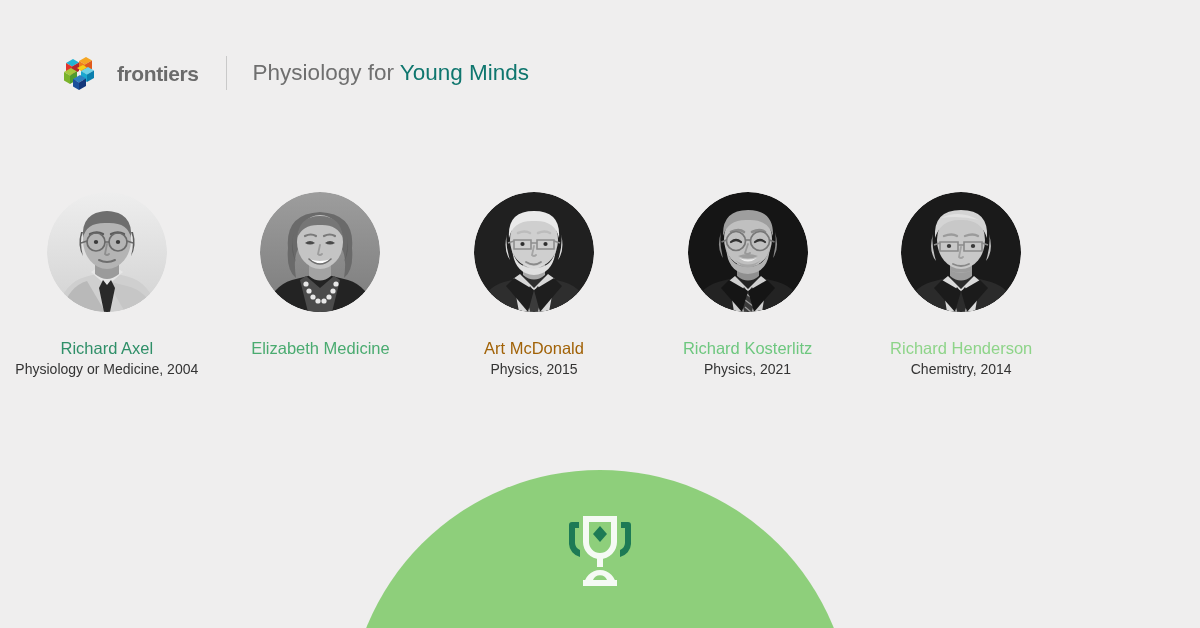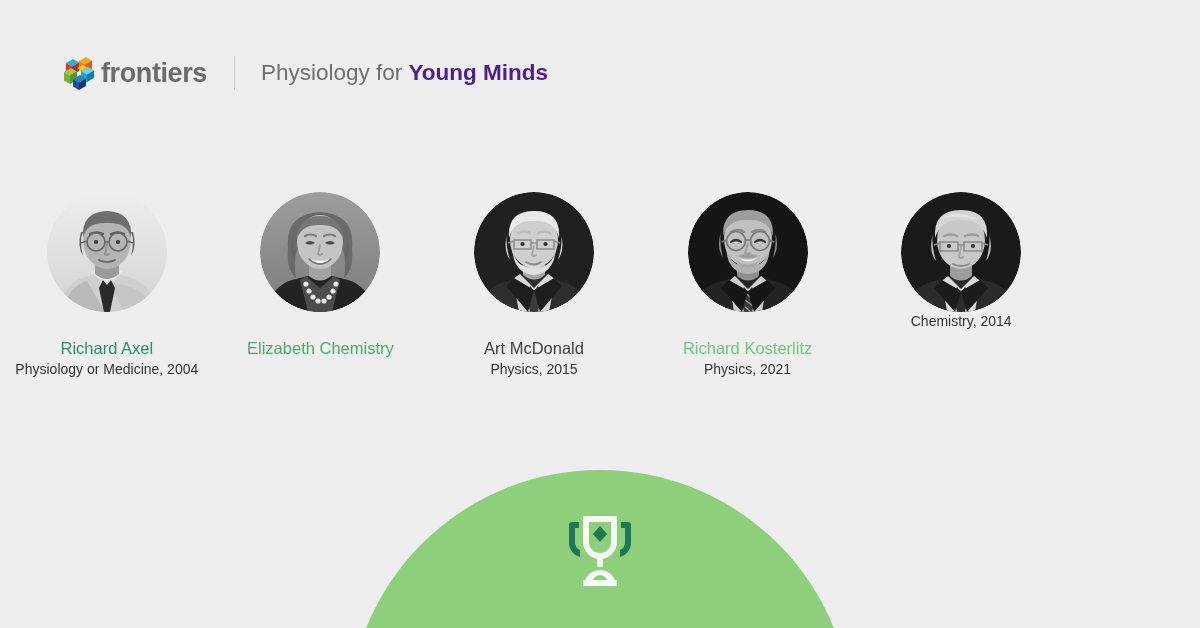--- a/index.html
+++ b/index.html
@@ -24,43 +24,42 @@
     align-items: center;
     height: 46px;
   }
   .logo-mark {
     width: 34px;
     height: 36px;
     flex: 0 0 auto;
     display: block;
   }
   .logo-word {
-    font-size: 27px;
+    font-size: 21px;
     font-weight: bold;
     color: #6b6b6b;
     letter-spacing: -0.4px;
-    margin-left: 5px;
+    margin-left: 21px;
     line-height: 1;
   }
   .header-divider {
     width: 1px;
     height: 34px;
     background: #c9c9c9;
     margin: 0 26px 0 27px;
     flex: 0 0 auto;
   }
   .header-title {
     font-size: 22.5px;
     color: #6f6f6f;
     line-height: 1;
     white-space: nowrap;
   }
   .header-title .accent {
-    color: #4c1d95;
-    font-weight: bold;
+    color: #0f766e;
   }
 
   
   .laureates {
     position: absolute;
     top: 192px;
     left: 0;
     width: 1068px;
     display: flex;
     justify-content: center;
@@ -244,21 +243,21 @@
           <path d="M45 51 q5-4 10 0 q-5 3 -10 0z" fill="#4a4a4a"></path>
           <path d="M65 51 q5-4 10 0 q-5 3 -10 0z" fill="#4a4a4a"></path>
 
           <path d="M60 53 l-2 9 q2 2 4 0" stroke="#9c9c9c" stroke-width="1.8" fill="none" stroke-linecap="round"></path>
 
           <path d="M49 67 q11 9 22 0 q-11 4 -22 0z" fill="#ffffff"></path>
           <path d="M49 67 q11 10 22 0" stroke="#6f6f6f" stroke-width="1.6" fill="none" stroke-linecap="round"></path>
         </g>
       </svg>
     </div>
-    <div class="laureate-name" style="color:#4aab70">Elizabeth Chemistry</div>
+    <div class="laureate-name" style="color:#4aab70">Elizabeth Medicine</div>
   </div>
 
   <div class="laureate">
     <div class="portrait">
       <svg width="120" height="120" viewBox="0 0 120 120" xmlns="http://www.w3.org/2000/svg">
         <defs>
             <clipPath id="c3">
               <circle cx="60" cy="60" r="60"></circle>
             </clipPath>
           </defs>
@@ -295,21 +294,21 @@
 
           <ellipse cx="48.5" cy="52" rx="2.1" ry="1.9" fill="#2f2f2f"></ellipse>
           <ellipse cx="71.5" cy="52" rx="2.1" ry="1.9" fill="#2f2f2f"></ellipse>
 
           <path d="M60 54 l-2 9 q2 2 4 0" stroke="#a5a5a5" stroke-width="1.8" fill="none" stroke-linecap="round"></path>
 
           <path d="M52 70 q8 5 15 0" stroke="#8a8a8a" stroke-width="1.8" fill="none" stroke-linecap="round"></path>
         </g>
       </svg>
     </div>
-    <div class="laureate-name" style="color:#404040">Art McDonald</div>
+    <div class="laureate-name" style="color:#a16207">Art McDonald</div>
     <div class="laureate-prize">Physics, 2015</div>
   </div>
 
   <div class="laureate">
     <div class="portrait">
       <svg width="120" height="120" viewBox="0 0 120 120" xmlns="http://www.w3.org/2000/svg">
         <defs>
             <clipPath id="c4">
               <circle cx="60" cy="60" r="60"></circle>
             </clipPath>
@@ -402,20 +401,21 @@
           <ellipse cx="72" cy="54" rx="2.2" ry="2" fill="#3a3a3a"></ellipse>
 
           <path d="M60 55 l-2 10 q2 2 4 0" stroke="#a2a2a2" stroke-width="1.8" fill="none" stroke-linecap="round"></path>
 
           <path d="M52 72 q8 4 16 0" stroke="#888888" stroke-width="1.9" fill="none" stroke-linecap="round"></path>
 
           <path d="M48 78 q12 6 24 0 q-12 5 -24 0z" fill="#b4b4b4"></path>
         </g>
       </svg>
     </div>
+    <div class="laureate-name" style="color:#8ed489">Richard Henderson</div>
     <div class="laureate-prize">Chemistry, 2014</div>
   </div>
 
 </div>
 
 <div style="position:absolute; left:348px; top:470px; width:504px; height:504px; border-radius:50%; background:#8ecf7b;"></div>
 
 <div style="position:absolute; left:564px; top:510px; width:72px; height:78px;">
   <svg width="72" height="78" viewBox="0 0 72 78" xmlns="http://www.w3.org/2000/svg">
 

